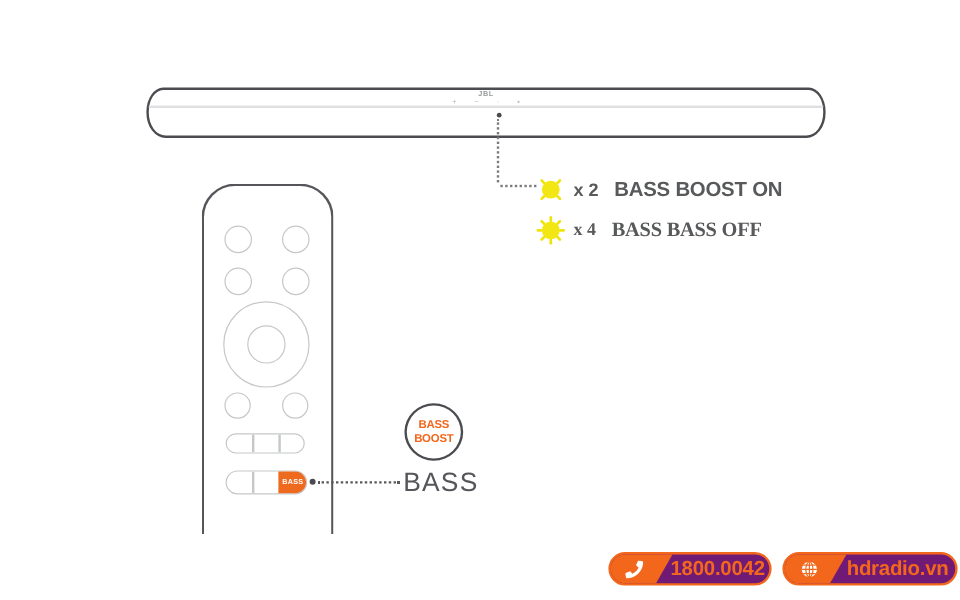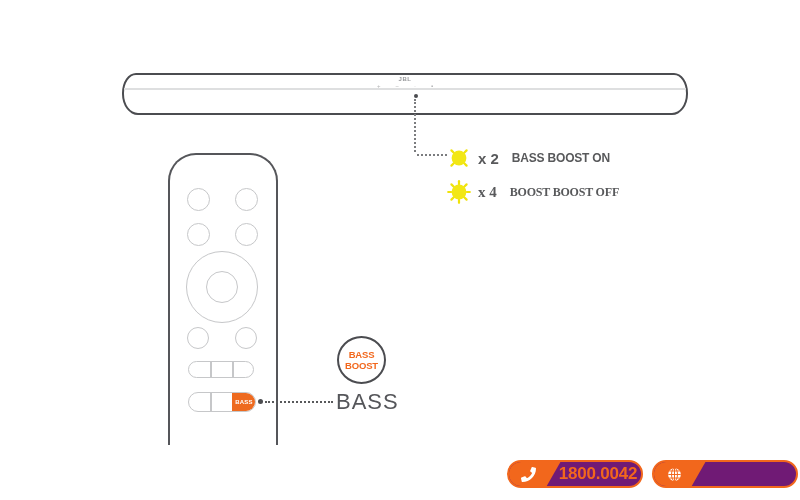--- a/index.html
+++ b/index.html
@@ -29,21 +29,21 @@
 
   
   .conn-v { left:414px; top:99px; height:53px; width:0; border-left:2px dotted #7b7c7f; }
   .conn-h { left:417px; top:154px; width:30px; height:0; border-top:2px dotted #7b7c7f; }
 
   
   .state-row { display:flex; align-items:center; height:28px; }
   .state-row.r1 { left:446px; top:144px; }
   .state-row.r2 { left:446px; top:178px;font-family:Liberation Serif, serif; }
   .flash-count { margin-left:6px; font-size:15px; font-weight:bold; color:#58595b; white-space:pre; }
-  .state-label { margin-left:13px; font-size:12px; font-weight:bold; color:#58595b; letter-spacing:-0.2px; white-space:nowrap; }
+  .state-label { margin-left:13px; font-size:17px; font-weight:bold; color:#58595b; letter-spacing:-0.2px; white-space:nowrap; }
 
   
   .remote {
     left:168px; top:153px; width:110px; height:292px;
     border:2px solid #55565a; border-bottom:none;
     border-radius:28px 28px 0 0; background:#fff;
   }
   .rbtn { position:absolute; border:1.5px solid #c6c7c9; border-radius:50%; background:#fff; }
   .b-tl { left:17px; top:33px; width:23px; height:23px; }
   .b-tr { left:65px; top:33px; width:23px; height:23px; }
@@ -137,21 +137,21 @@
         <line x1="7.8" y1="18.2" x2="5.4" y2="20.6"></line>
         <line x1="18.2" y1="18.2" x2="20.6" y2="20.6"></line>
         <line x1="13" y1="5.2" x2="13" y2="2.2"></line>
         <line x1="13" y1="20.8" x2="13" y2="23.8"></line>
         <line x1="5.2" y1="13" x2="2.2" y2="13"></line>
         <line x1="20.8" y1="13" x2="23.8" y2="13"></line>
       </g>
       <circle cx="13" cy="13" r="7.4" fill="#f2e715"></circle>
     </svg>
     <span class="flash-count">x 4</span>
-    <span class="state-label">BOOST BOOST OFF</span>
+    <span class="state-label">BASS BASS OFF</span>
   </div>
 
   <div class="abs remote">
     <div class="rbtn b-tl"></div>
     <div class="rbtn b-tr"></div>
     <div class="rbtn b-ml"></div>
     <div class="rbtn b-mr"></div>
     <div class="rbtn dpad">
       <div class="dpad-inner"></div>
     </div>
@@ -191,15 +191,16 @@
         <circle cx="12" cy="12" r="9" fill="#ffffff"></circle>
         <g stroke="#f2671c" stroke-width="1.4" fill="none">
           <ellipse cx="12" cy="12" rx="4.2" ry="9"></ellipse>
           <line x1="12" y1="3" x2="12" y2="21"></line>
           <line x1="3.2" y1="12" x2="20.8" y2="12"></line>
           <line x1="4.6" y1="7" x2="19.4" y2="7"></line>
           <line x1="4.6" y1="17" x2="19.4" y2="17"></line>
         </g>
       </svg>
     </div>
+    <div class="badge-text">hdradio.vn</div>
   </div>
 
 </div>
 
 </body></html>

